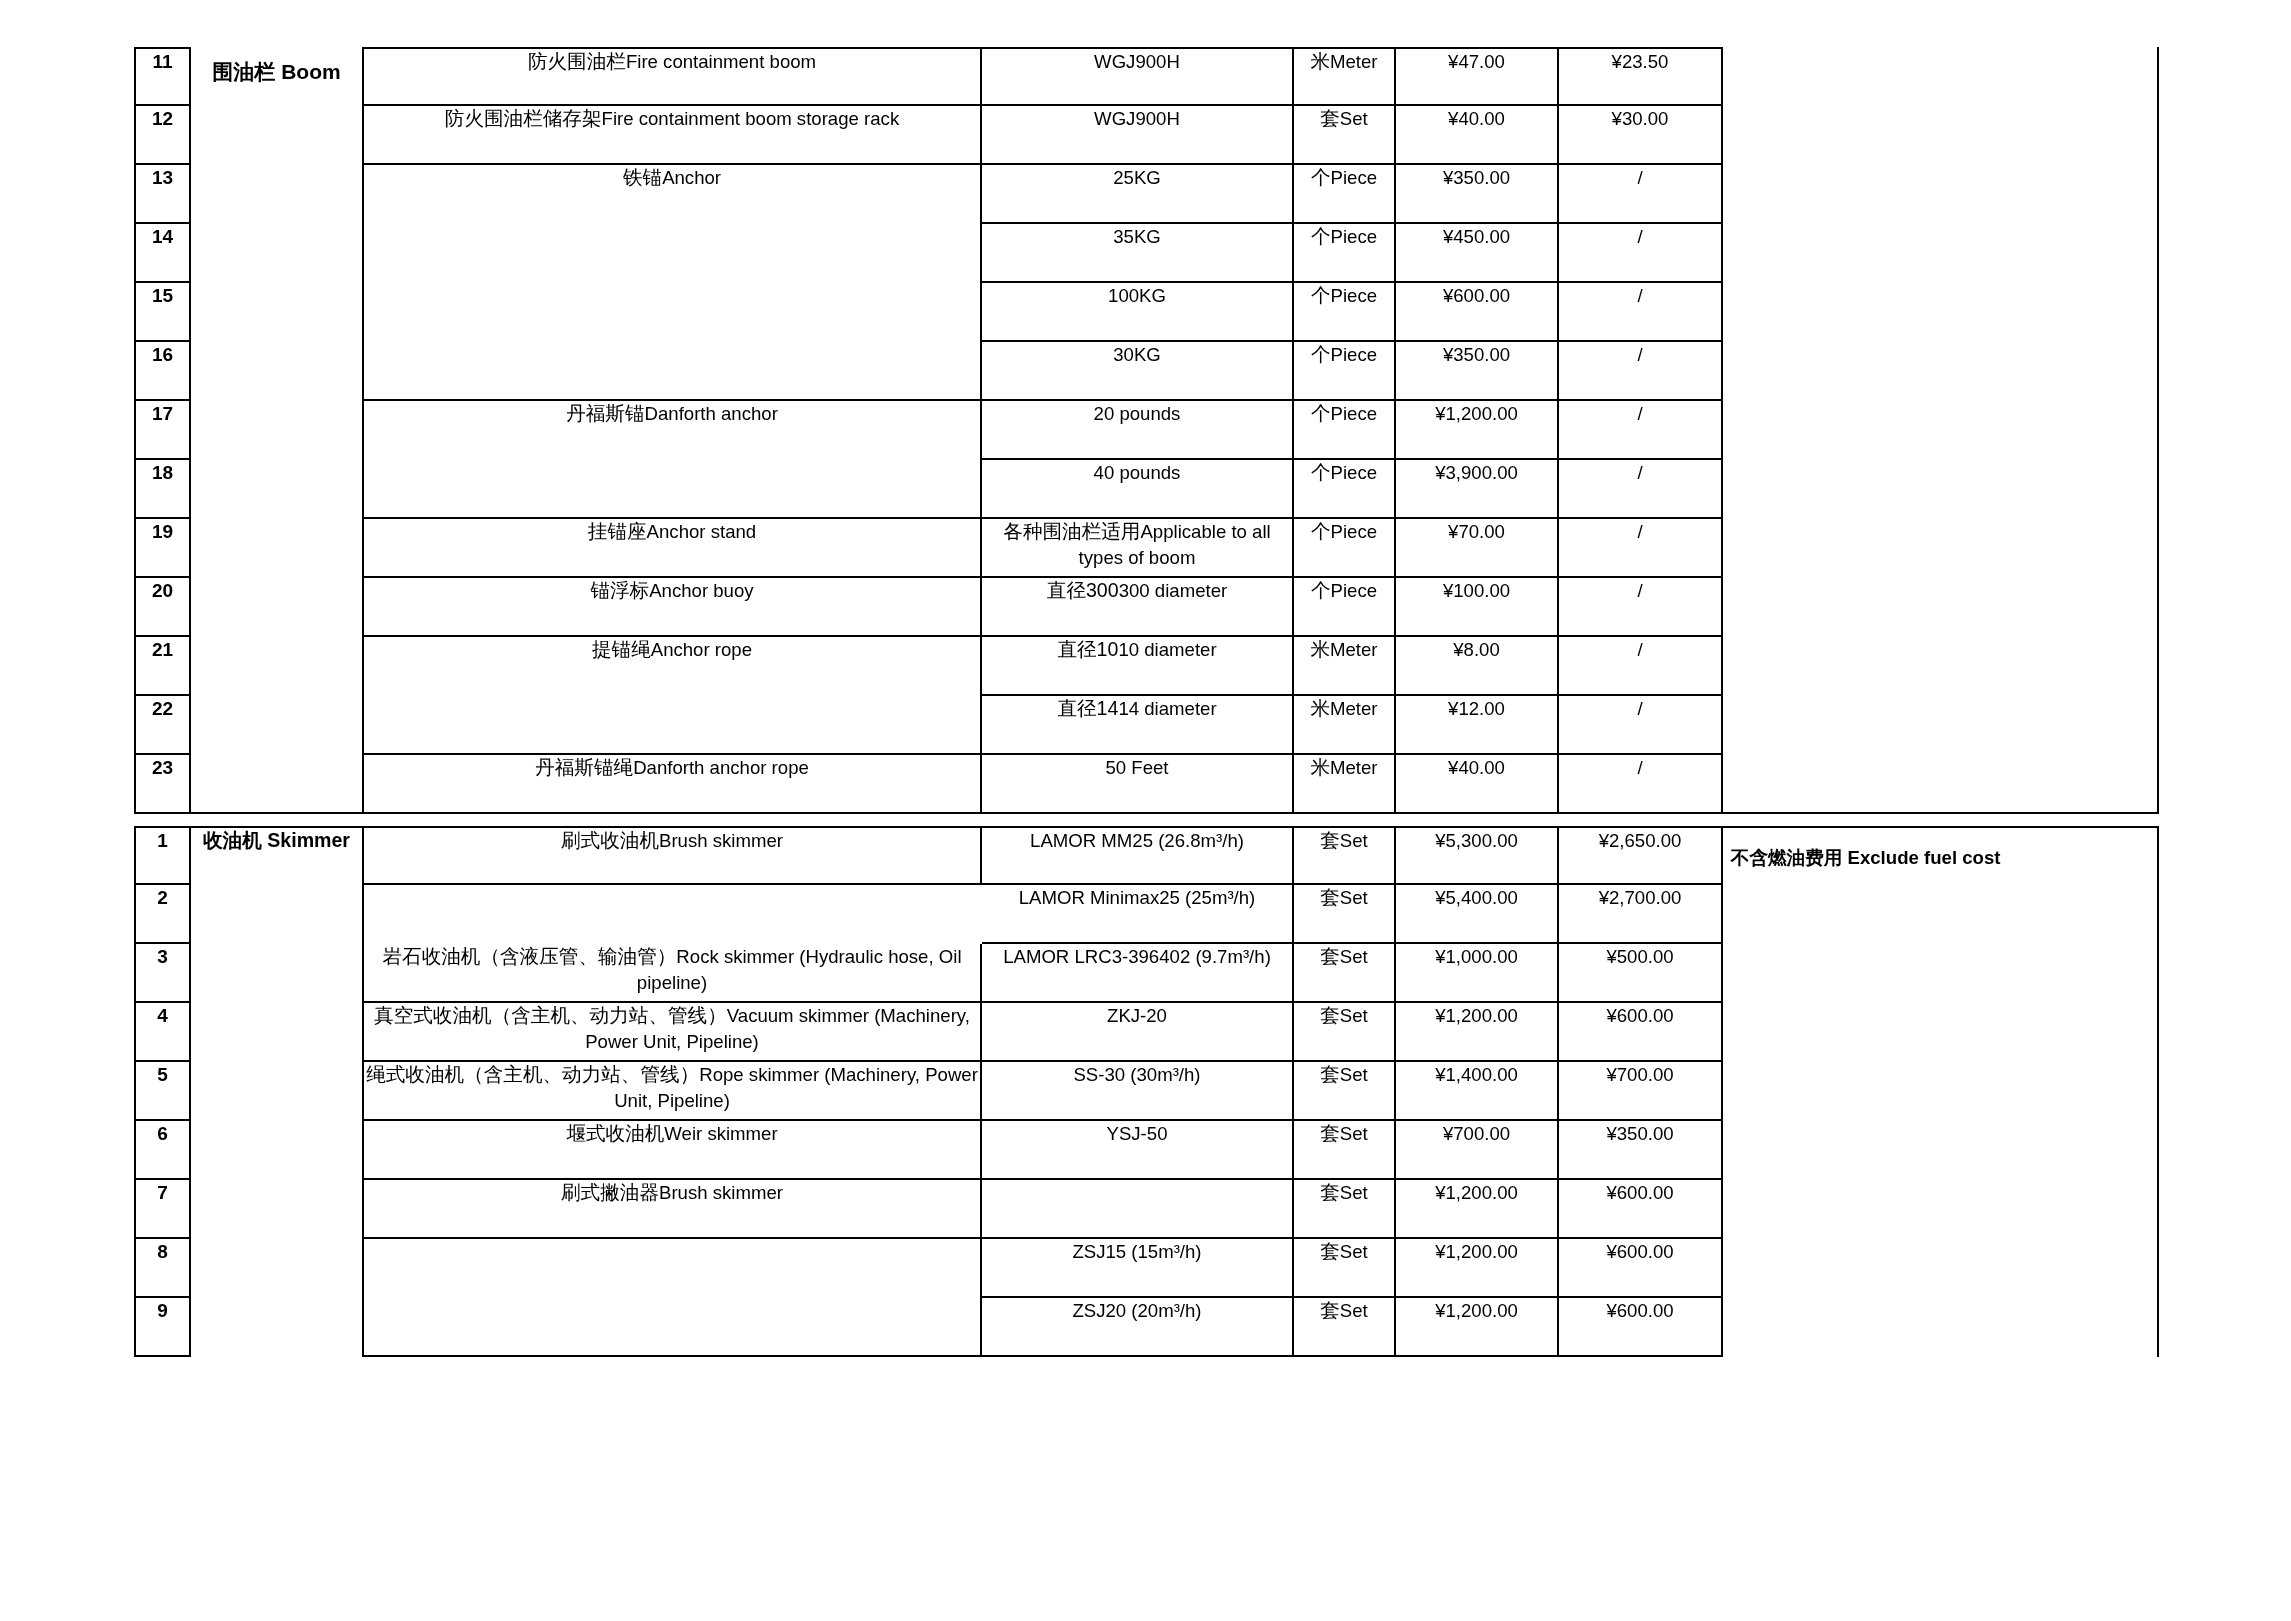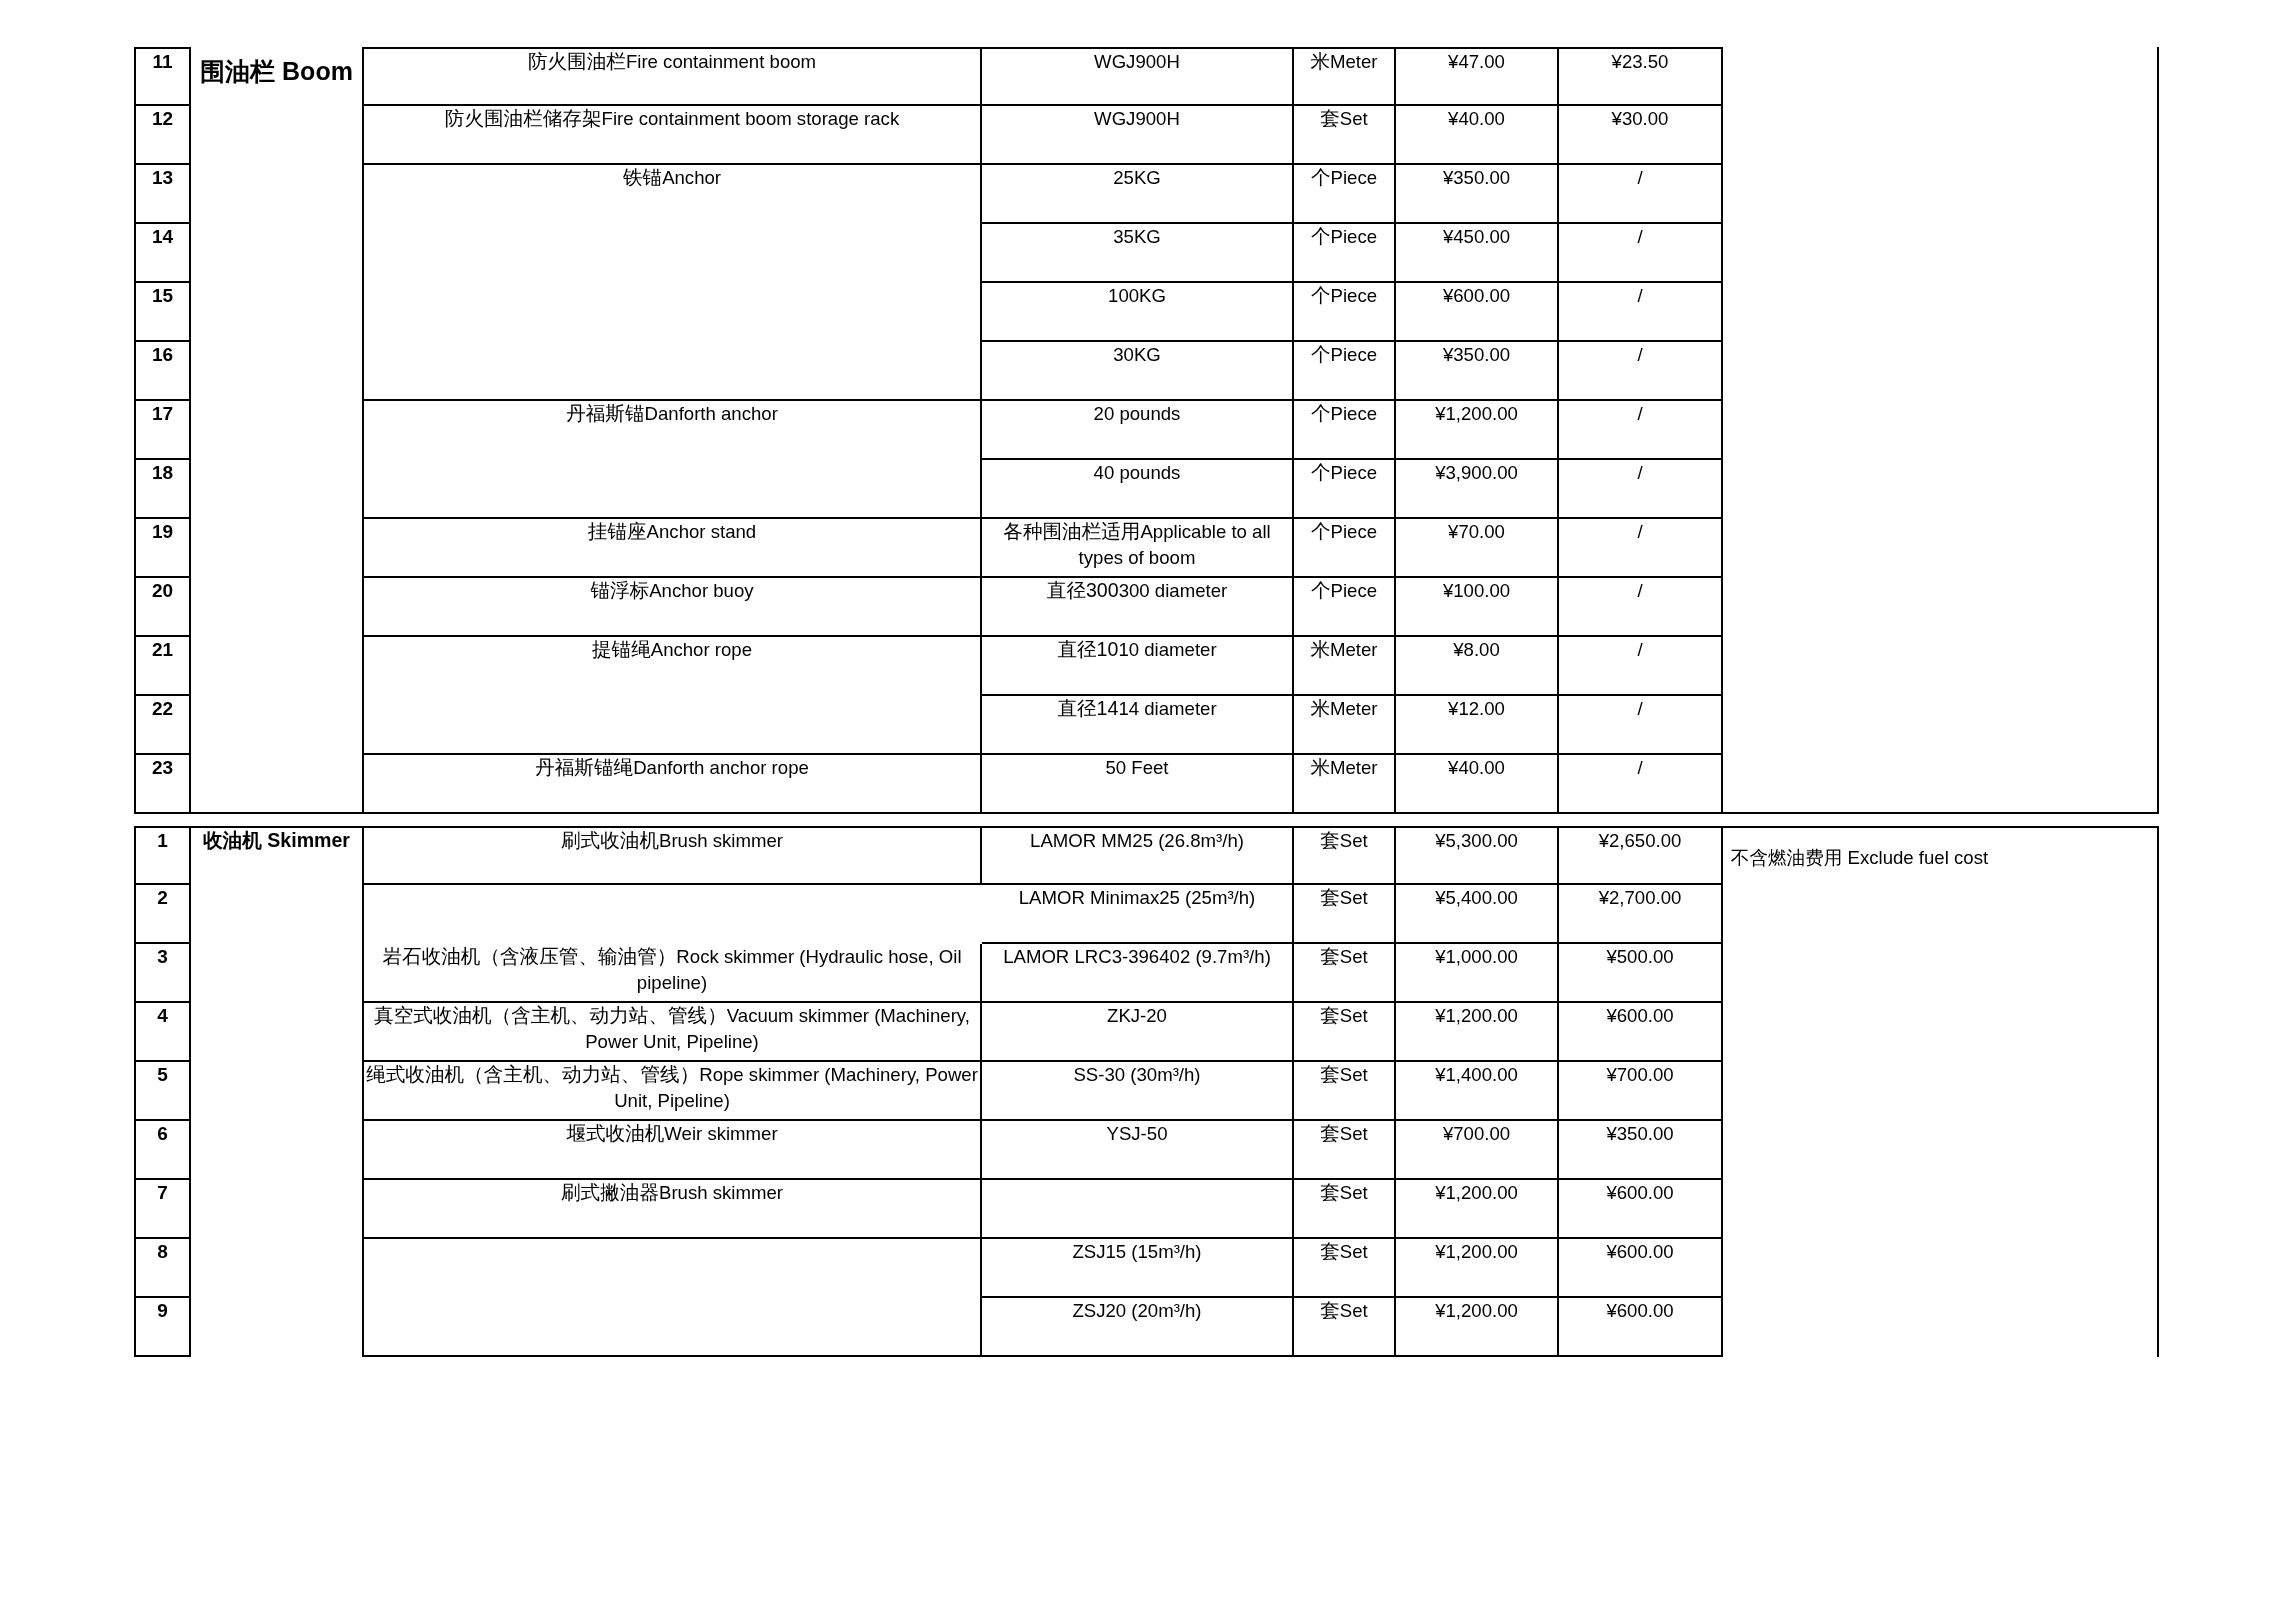--- a/index.html
+++ b/index.html
@@ -9,24 +9,24 @@
   .grid { position: absolute; left: 134px; display: grid;
     grid-template-columns: 57px 173px 618px 312px 102px 163px 164px 436px;
     grid-auto-rows: 59px; }
   #t1 { top: 47px; }
   #t2 { top: 826px; }
   .c { border-right: 2.9px solid #000; border-bottom: 2.9px solid #000;
 ial    display: flex; flex-direction: column; align-items: center; justify-content: center;
     text-align: center; font-size: 18.6px; line-height: 25.5px; overflow: hidden; }
   .t { border-top: 2.9px solid #000; }
   .l { border-left: 2.9px solid #000; }
-  .nb { border-bottom: none; }
+  .nb { border-bottom: none; font-weight: bold; }
   .num { font-weight: bold; font-size: 19px; }
   .zh { font-size: 19.6px; }
-  .cat { font-weight: bold; font-size: 25px; justify-content: flex-start; padding-top: 11.8px; }
+  .cat { font-weight: bold; font-size: 21px; justify-content: flex-start; padding-top: 11.8px; }
   .cat2 { font-weight: bold; font-size: 19.6px; justify-content: flex-end; padding-bottom: 21.6px; }
   .pc { flex-direction: row; justify-content: space-between; padding: 0 9.8px; }
   .sc { flex-direction: row; justify-content: center; }
   .notes { align-items: flex-start; justify-content: flex-end; text-align: left; padding-left: 7.8px; }
   .notes .nl { line-height: 59px; white-space: nowrap; }
 </style>
 </head>
 <body>
 
 <div id="canvas">

